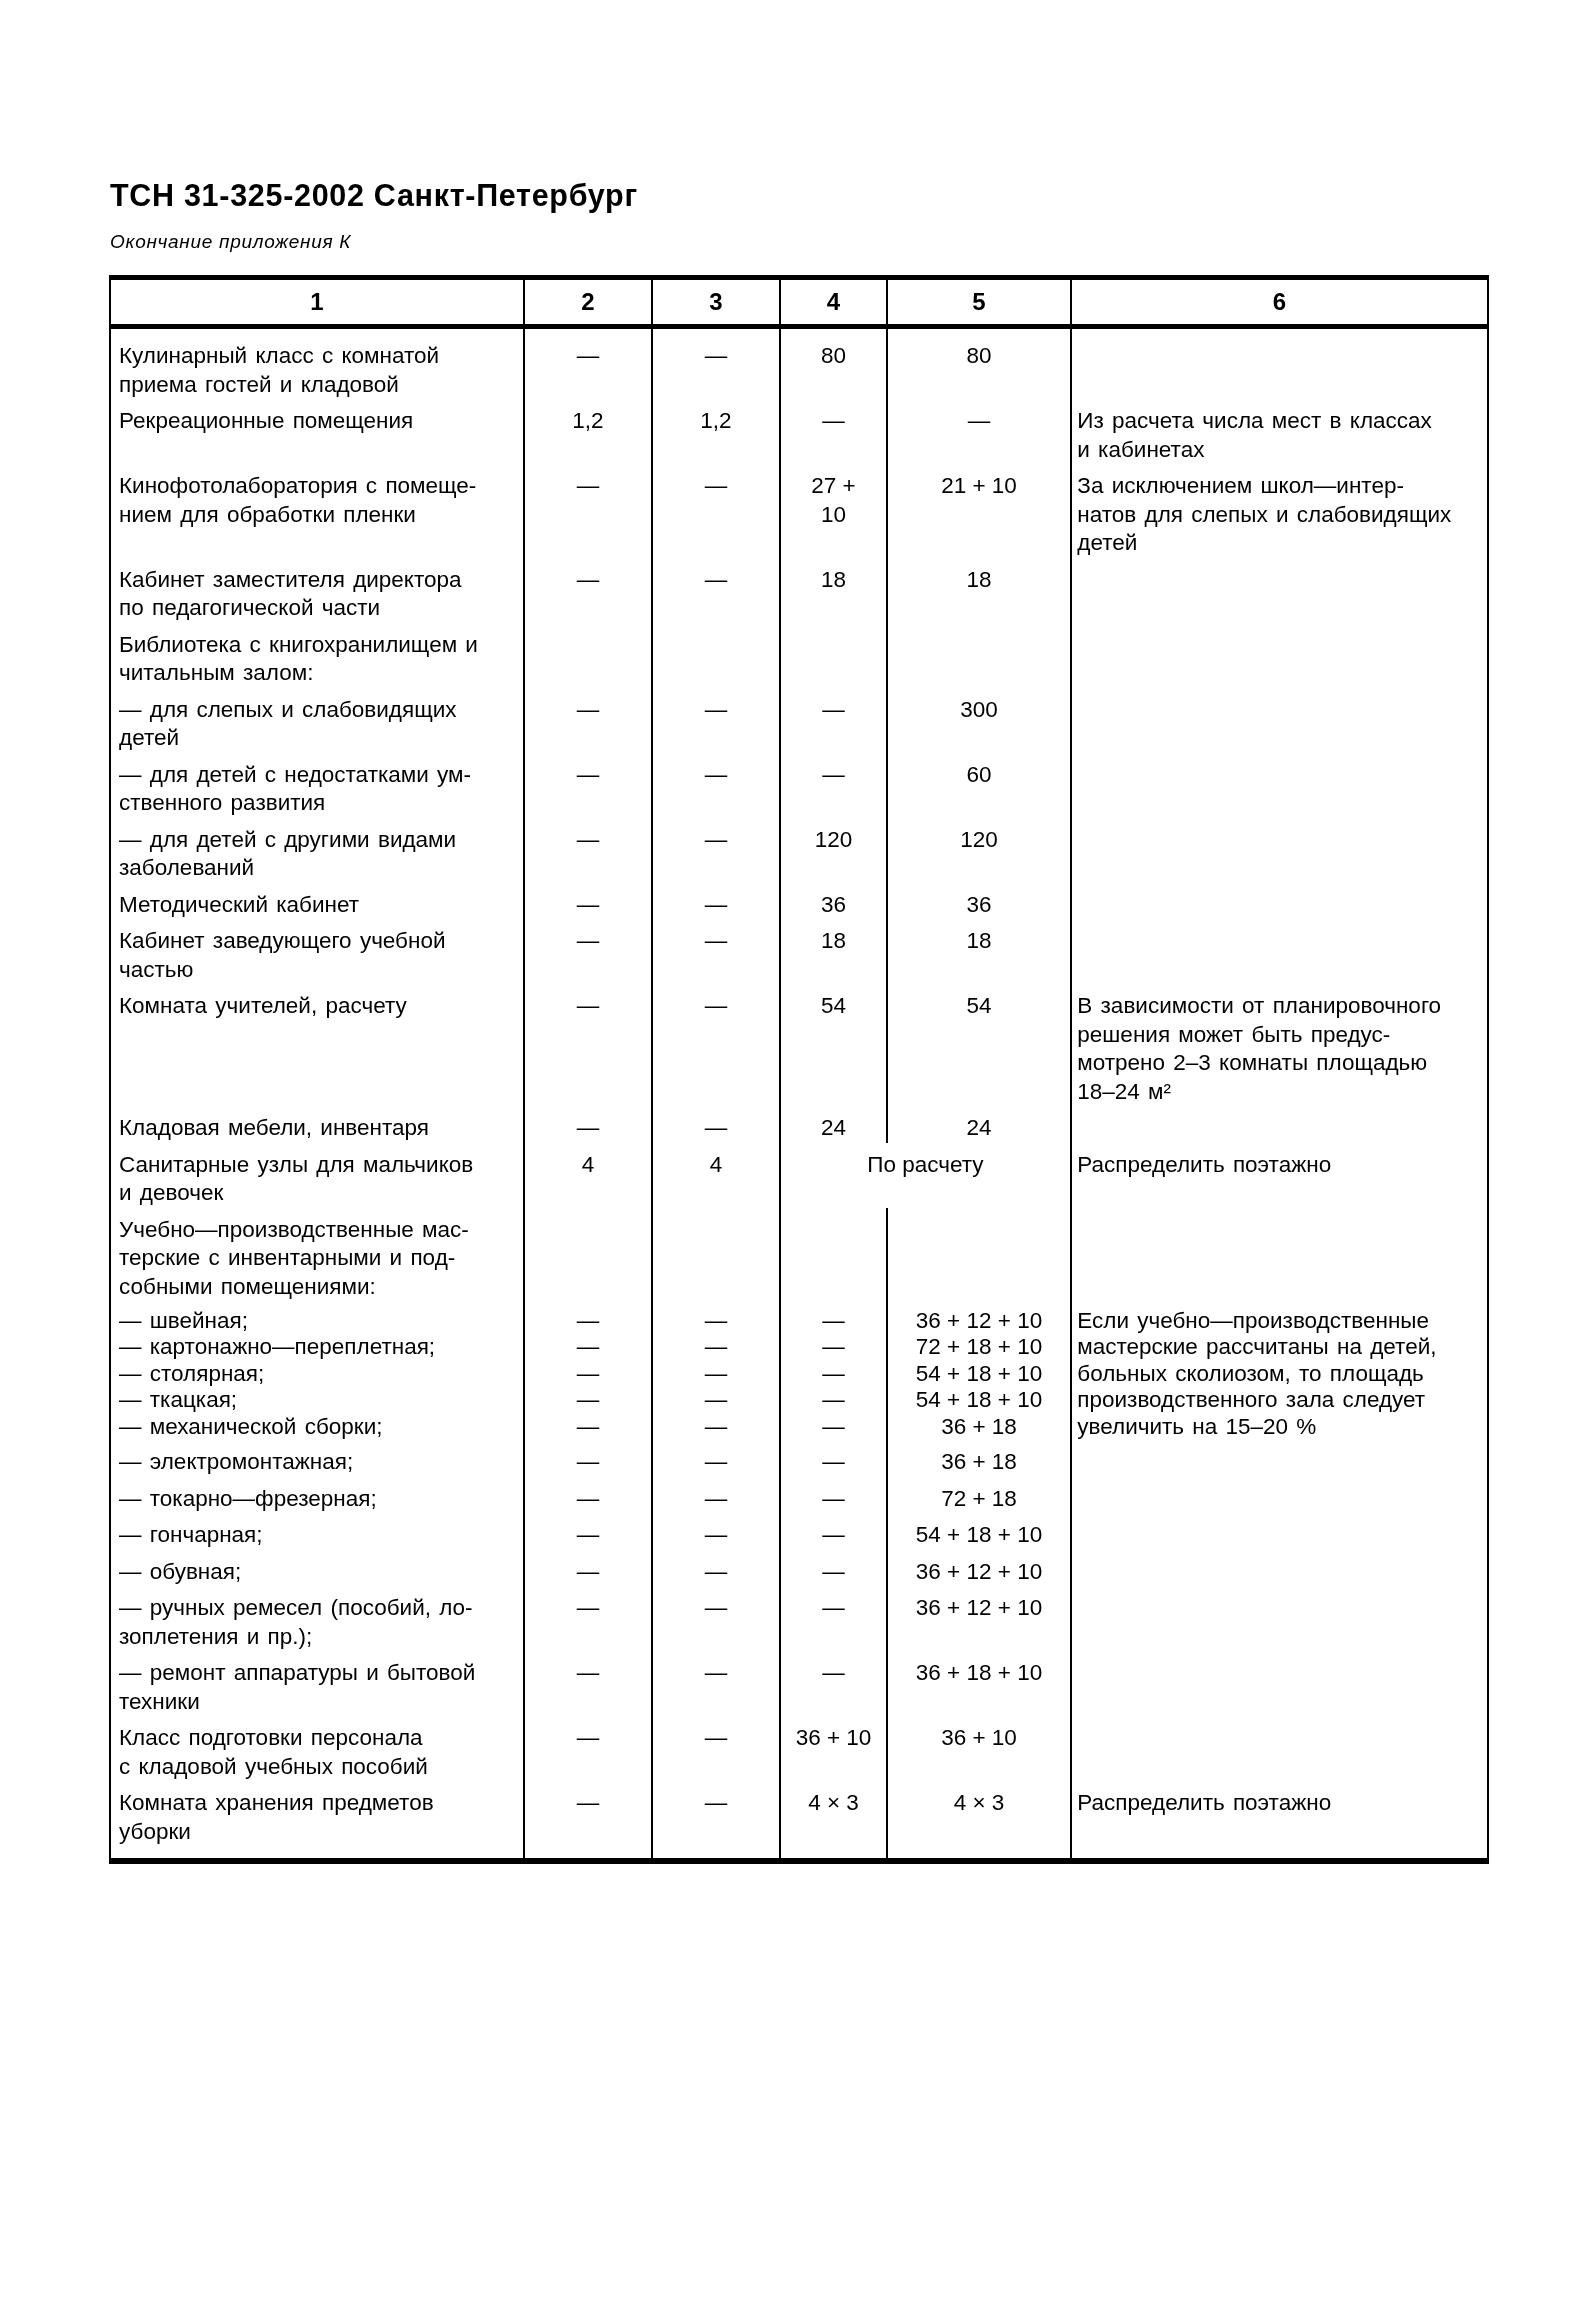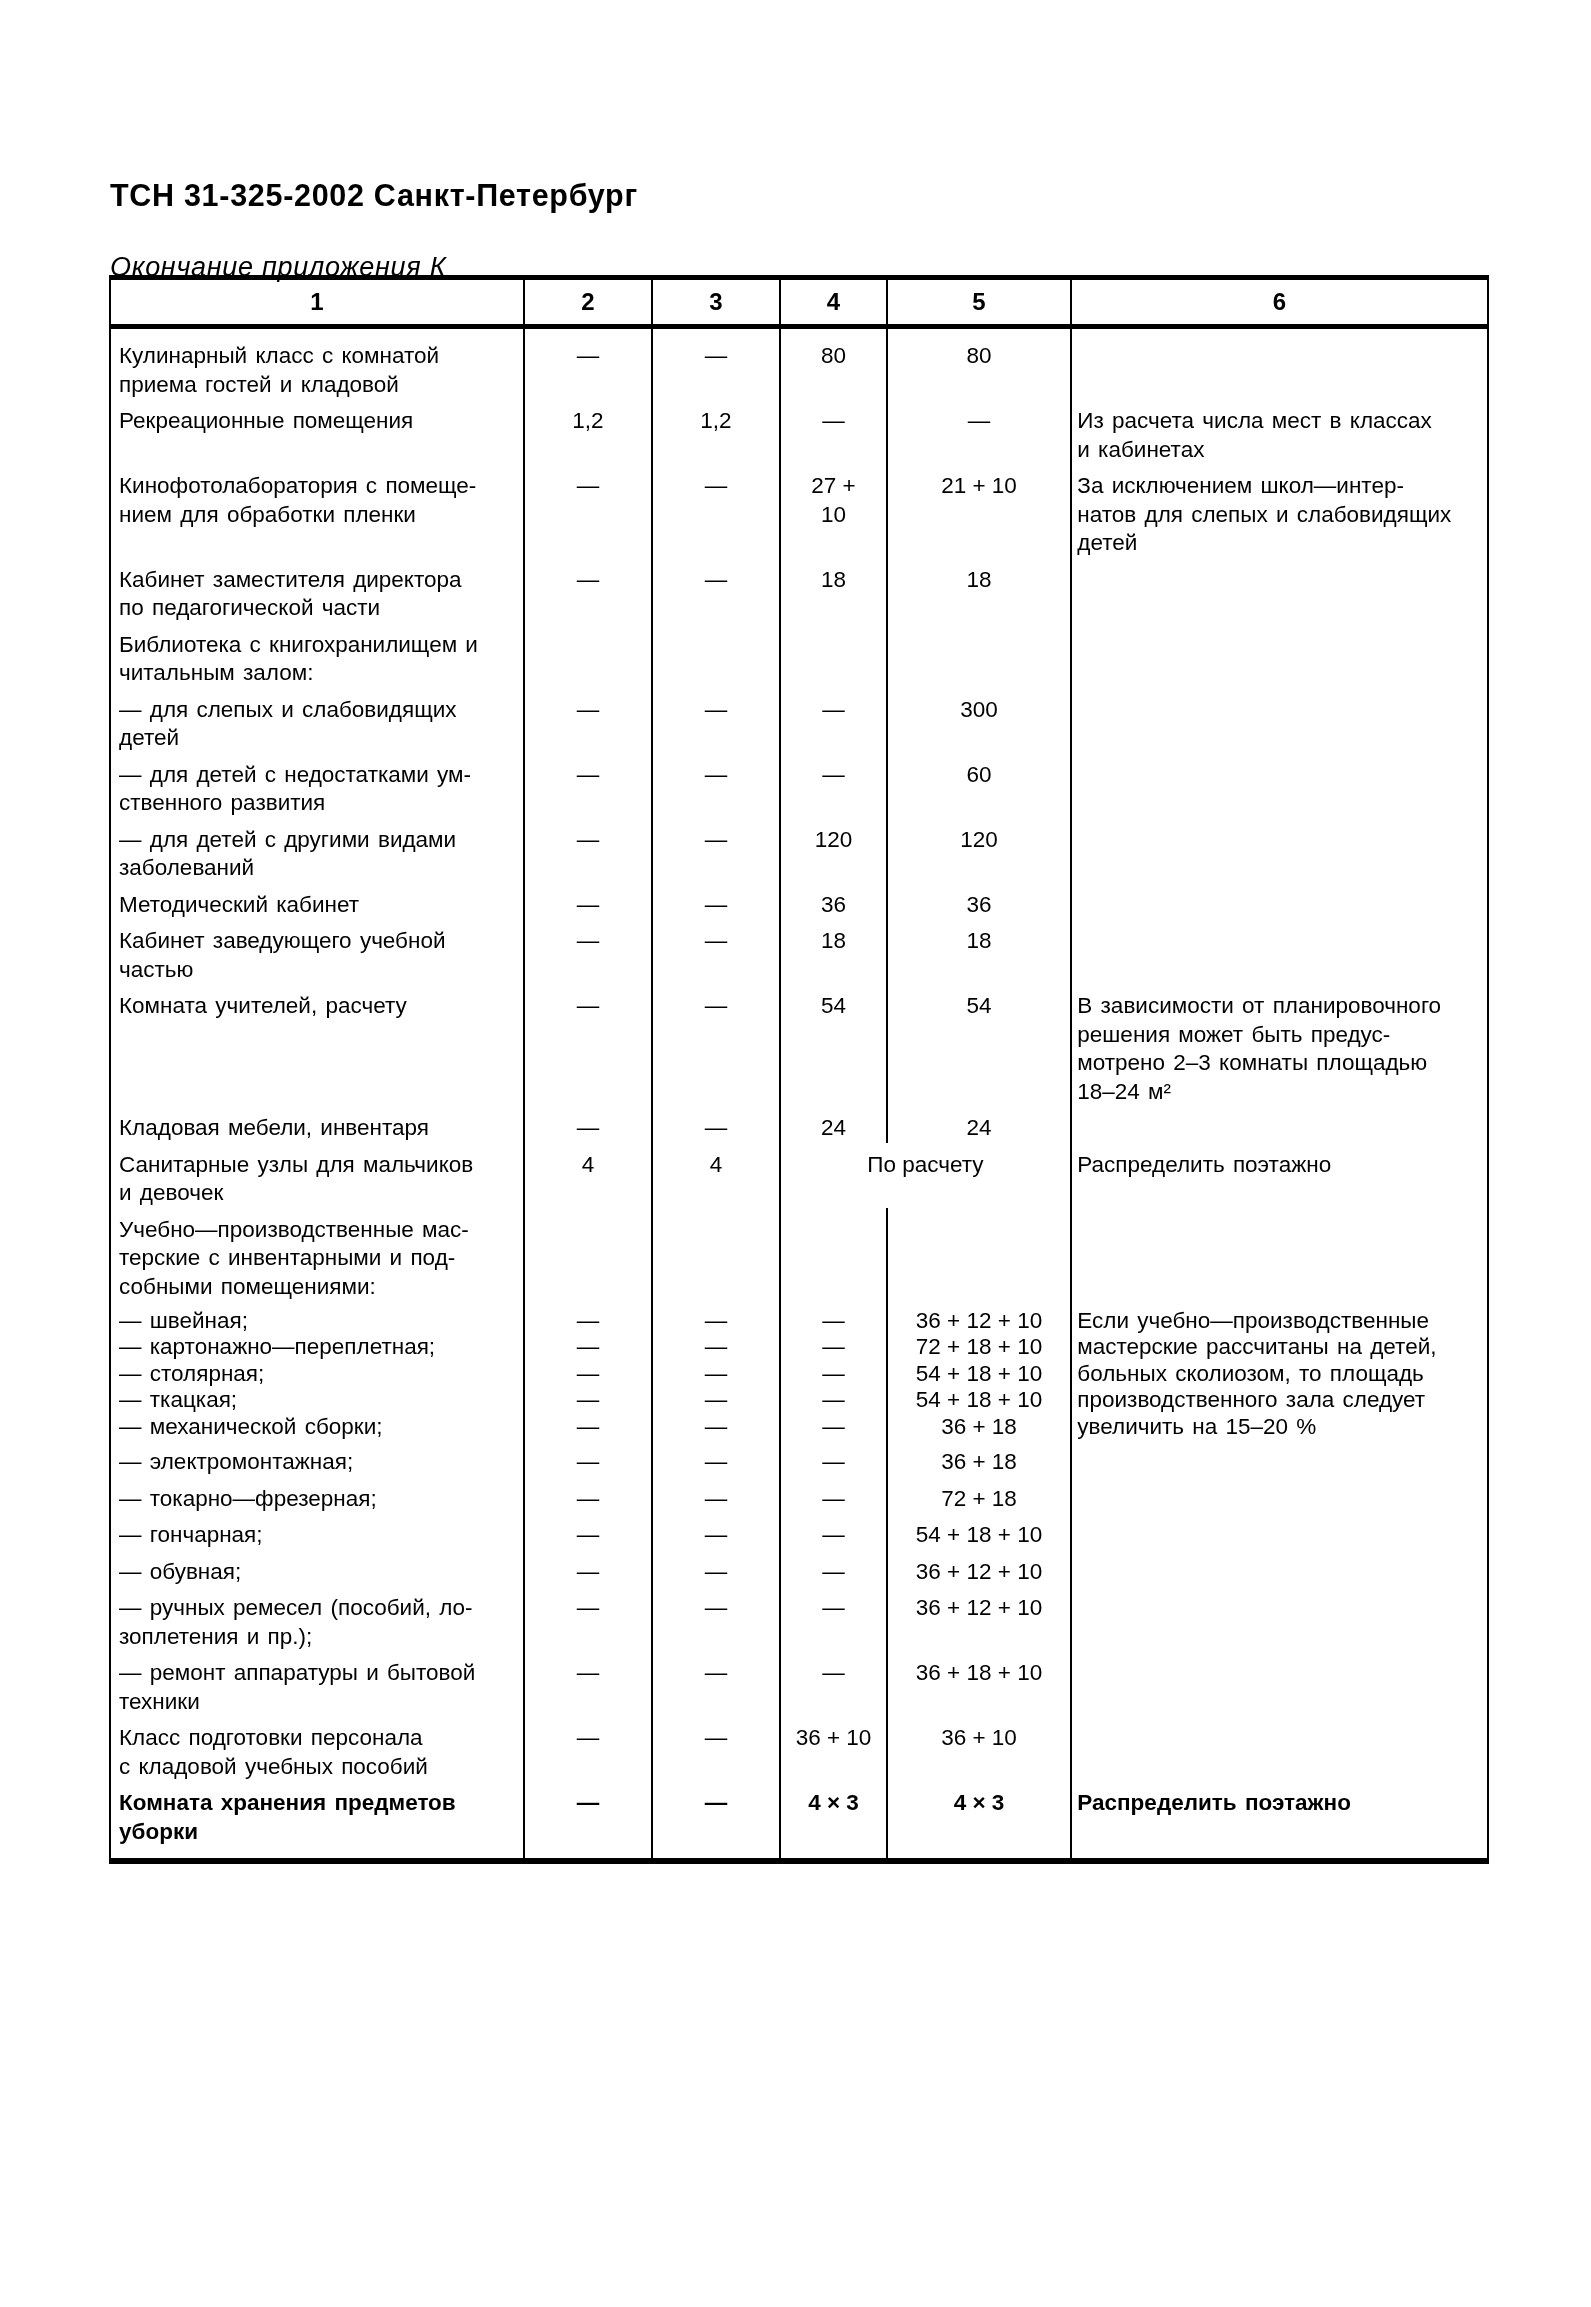--- a/index.html
+++ b/index.html
@@ -1,36 +1,36 @@
 <!DOCTYPE html>
 <html style="font-size:10.6px"><head>
 <meta charset="utf-8">
 <style>
   html,body{margin:0;padding:0;background:#fff;}
   .page{position:relative;width:1591px;height:1919px;background:#ffffff;
         font-family:"Liberation Sans",sans-serif;color:#000;overflow:hidden;}
   .doc-title{position:absolute;left:110px;top:178px;font-size:30.5px;font-weight:700;letter-spacing:0.7px;}
-  .caption{position:absolute;left:110px;top:252px;font-size:27px;font-style:italic;letter-spacing:0.7px;}
+  .caption{position:absolute;left:110px;top:231px;font-size:19px;font-style:italic;letter-spacing:0.7px;}
   table.app{position:absolute;left:109px;top:275px;width:1378px;border-collapse:collapse;table-layout:fixed;
             border-left:2px solid #000;border-right:2px solid #000;
             border-top:5.3px solid #000;border-bottom:6.6px solid #000;}
   table.app th{border-left:2px solid #000;border-bottom:5.3px solid #000;height:42px;
                font-size:24px;font-weight:700;text-align:center;vertical-align:middle;}
   table.app th:first-child{border-left:none;}
   table.app td{border-left:2px solid #000;vertical-align:top;font-size:22.5px;line-height:28.5px;
                padding:8px 5.3px 0 5.3px;white-space:pre-line;}
   table.app td:first-child{border-left:none;padding-left:8px;}
   td.c1{text-align:left;padding-left:9.3px;padding-right:6.6px;word-spacing:2px;}
   td.num{text-align:center;}
   td.c6{text-align:left;padding-left:12px;padding-right:8px;word-spacing:2px;}
   td.note{line-height:28.5px;}
   tr.first td{padding-top:13.3px;}
   tr.tight td{padding-top:0;line-height:26.5px;}
   tr.tfirst td{padding-top:6.6px;}
-  tr.last td{padding-bottom:12px;font-weight:bold;}
+  tr.last td{padding-bottom:12px;}
   .pageno{position:absolute;left:113px;top:2176px;font-family:"Liberation Serif",serif;font-size:26.5px;}
 </style>
 </head>
 <body>
 
 <div class="page">
 
   <div class="doc-title">ТСН 31-325-2002 Санкт-Петербург</div>
   <div class="caption">Окончание приложения К</div>
 

